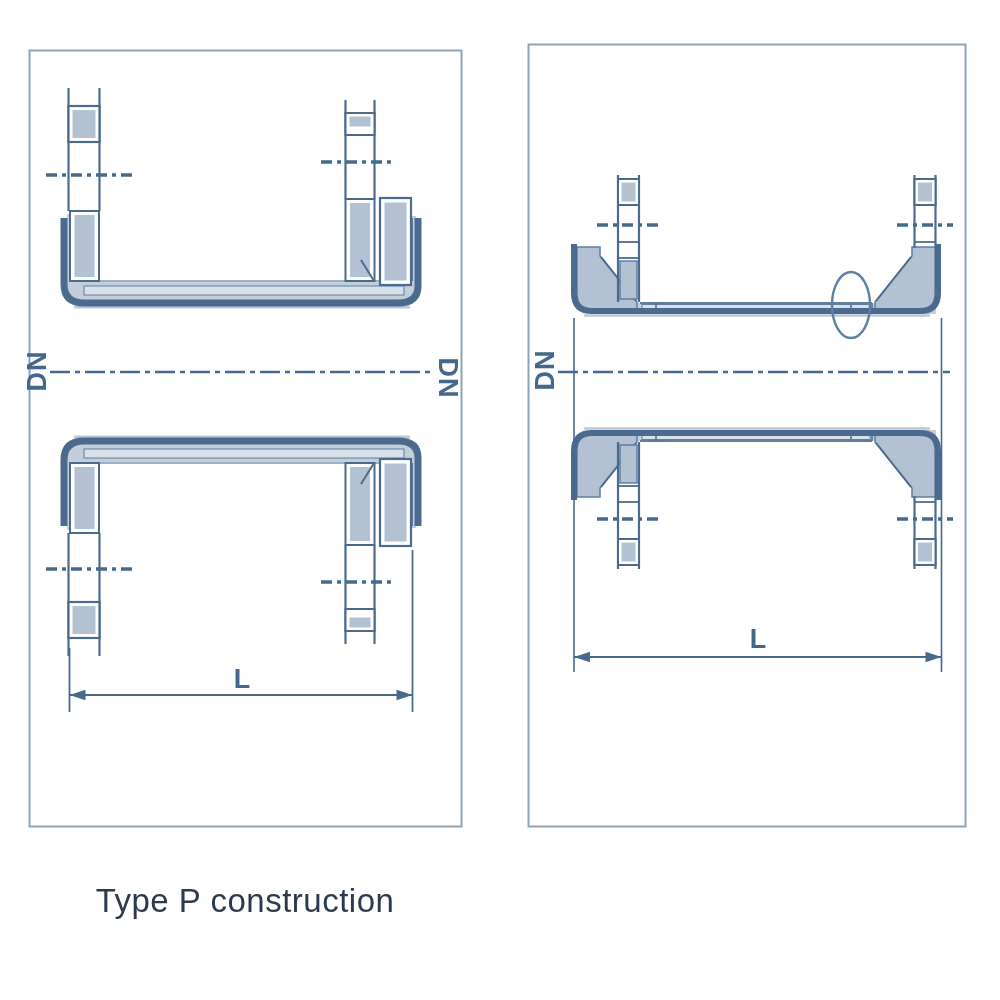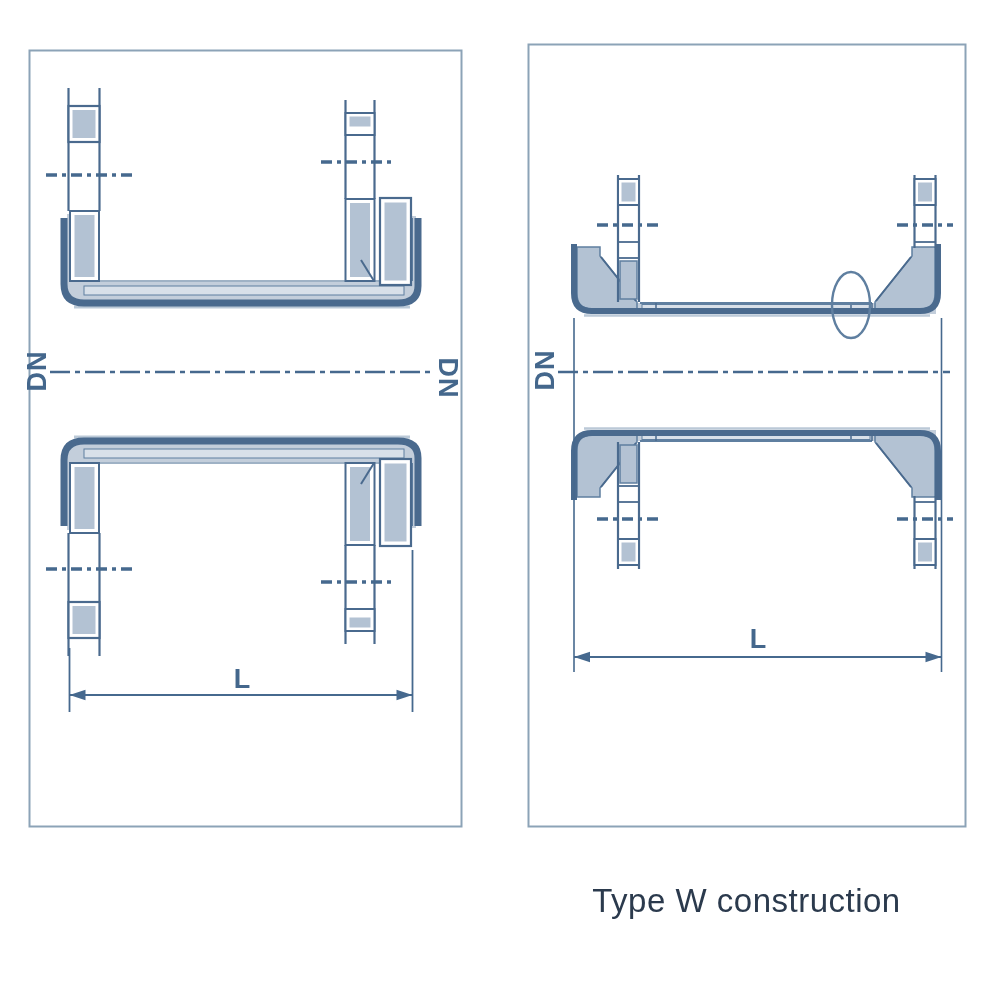--- a/index.html
+++ b/index.html
@@ -140,16 +140,16 @@
       <path d="M574 318 V672" class="dim nofill" stroke-width="1.6"></path>
       <path d="M941.5 318 V672" class="dim nofill" stroke-width="1.6"></path>
       <path d="M574 657 H941.5" class="dim nofill" stroke-width="2.2"></path>
       <path d="M574 657 l16 -5.2 v10.4 z" class="dimfill"></path>
       <path d="M941.5 657 l-16 -5.2 v10.4 z" class="dimfill"></path>
       <text class="lbl-l" text-anchor="middle" x="758" y="648">L</text>
     </g>
   </g>
 </svg>
 
+<div class="caption" style="left:29px;width:432px">Type P construction</div>
 
-<div class="caption" style="left:528px;width:437px">Type W construction</div>
 
 </div>
 
 </body></html>

